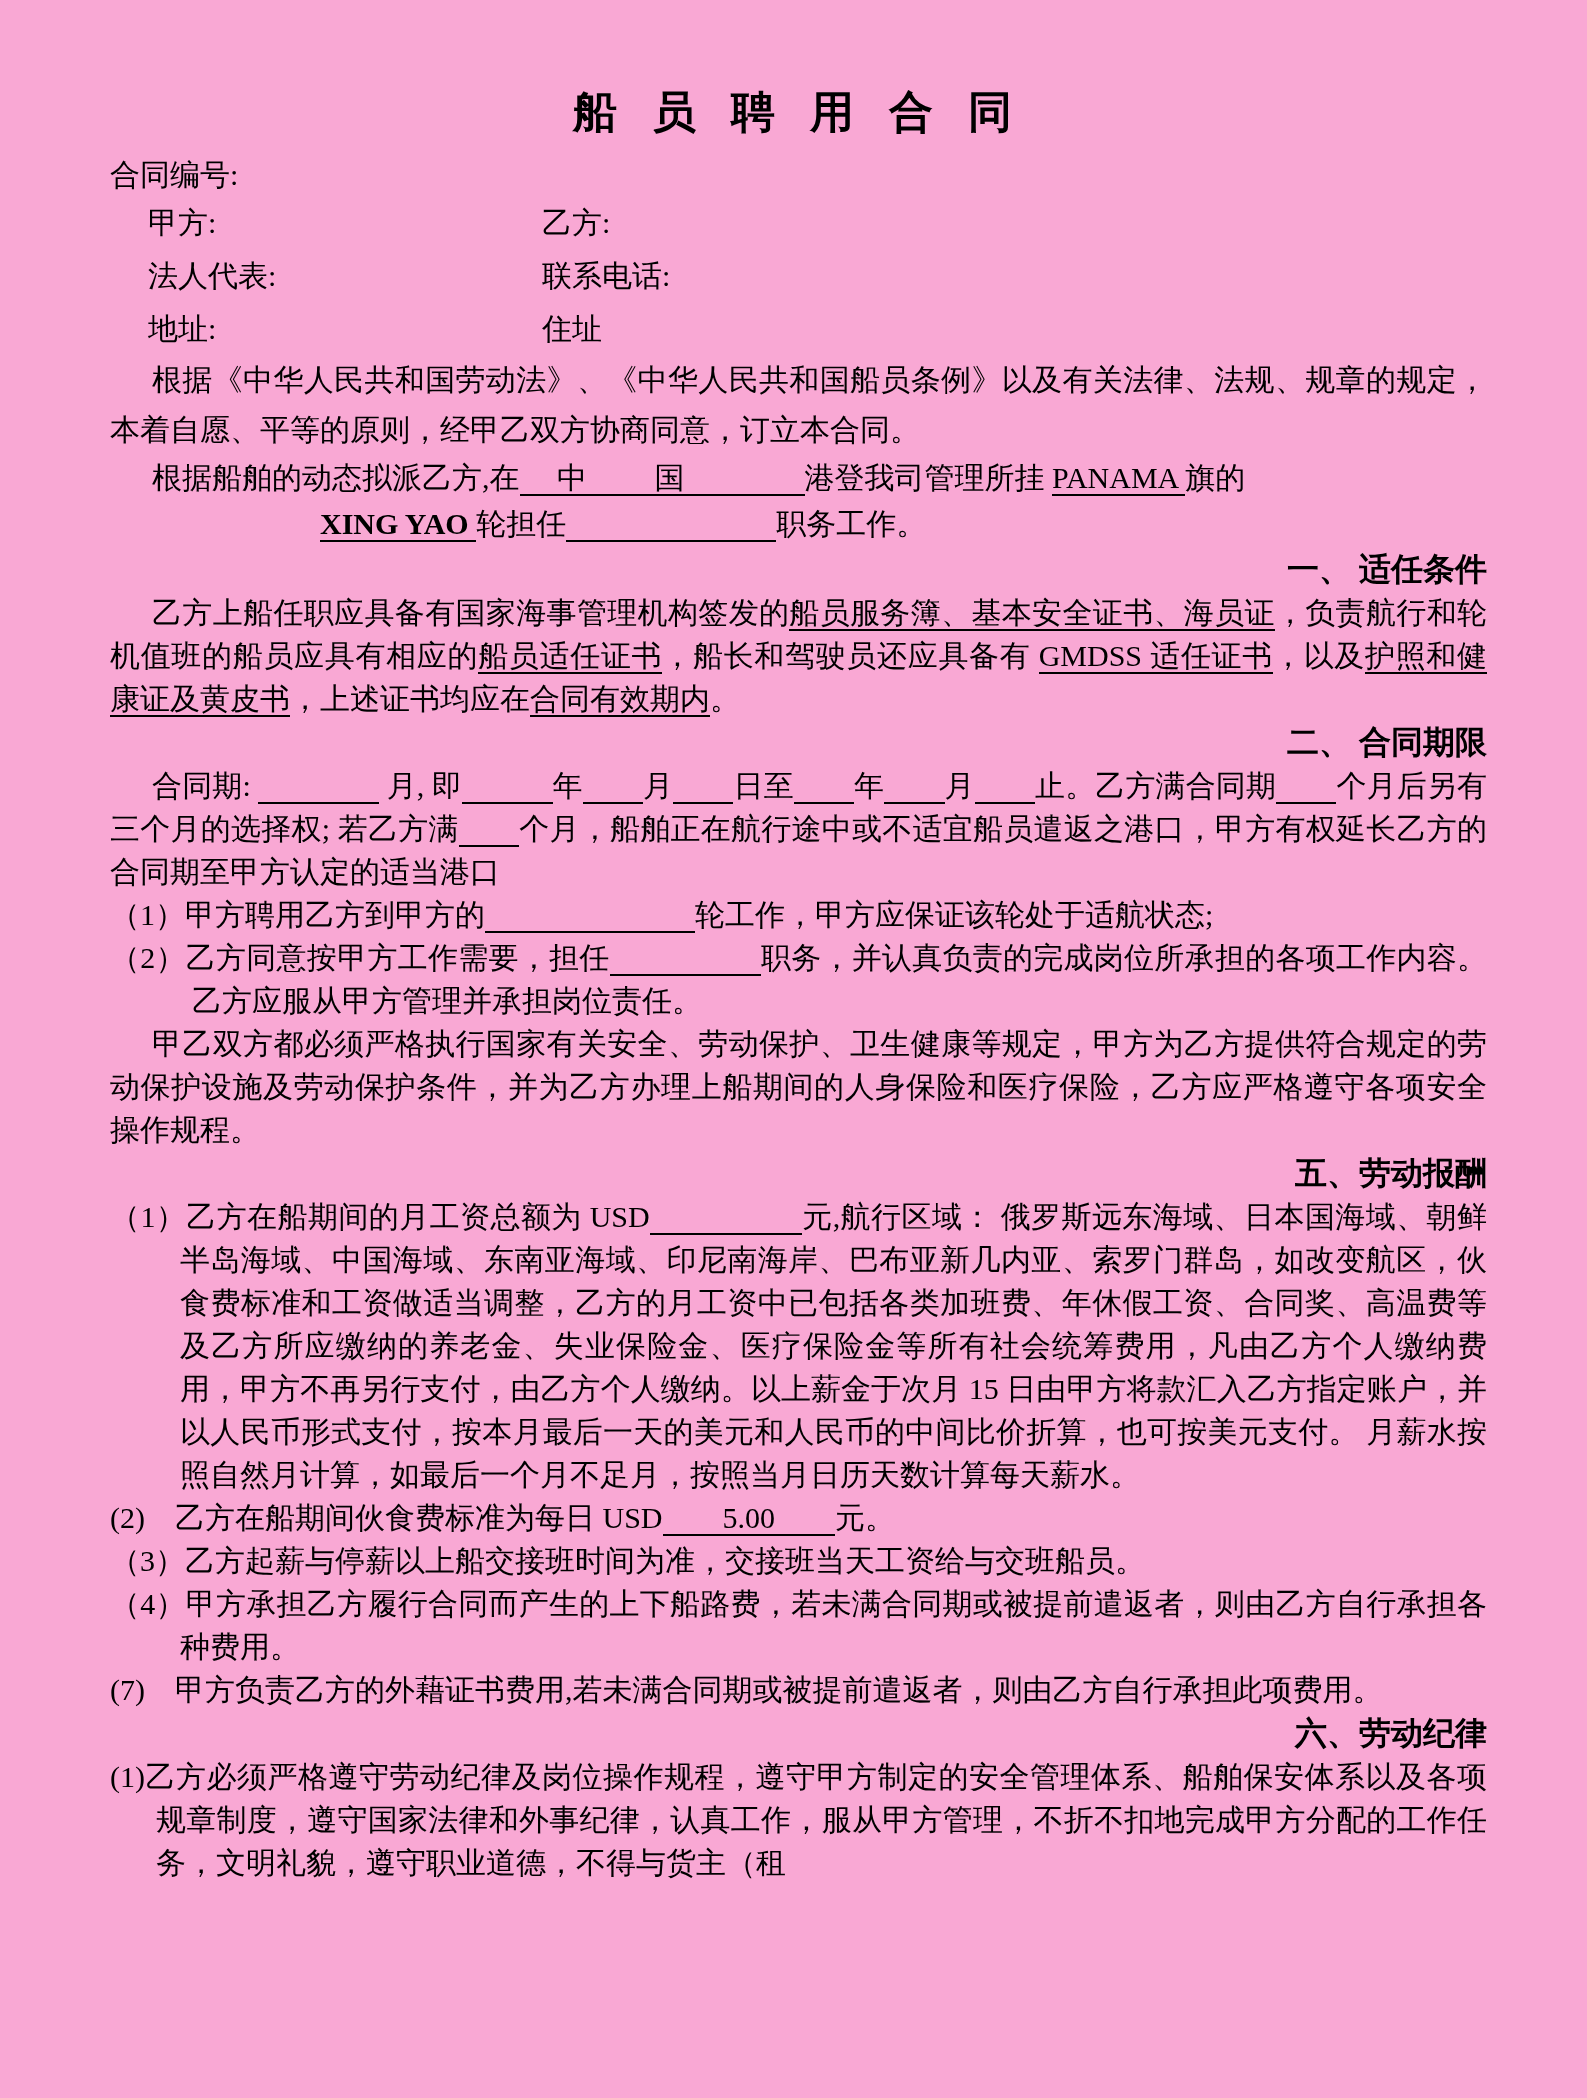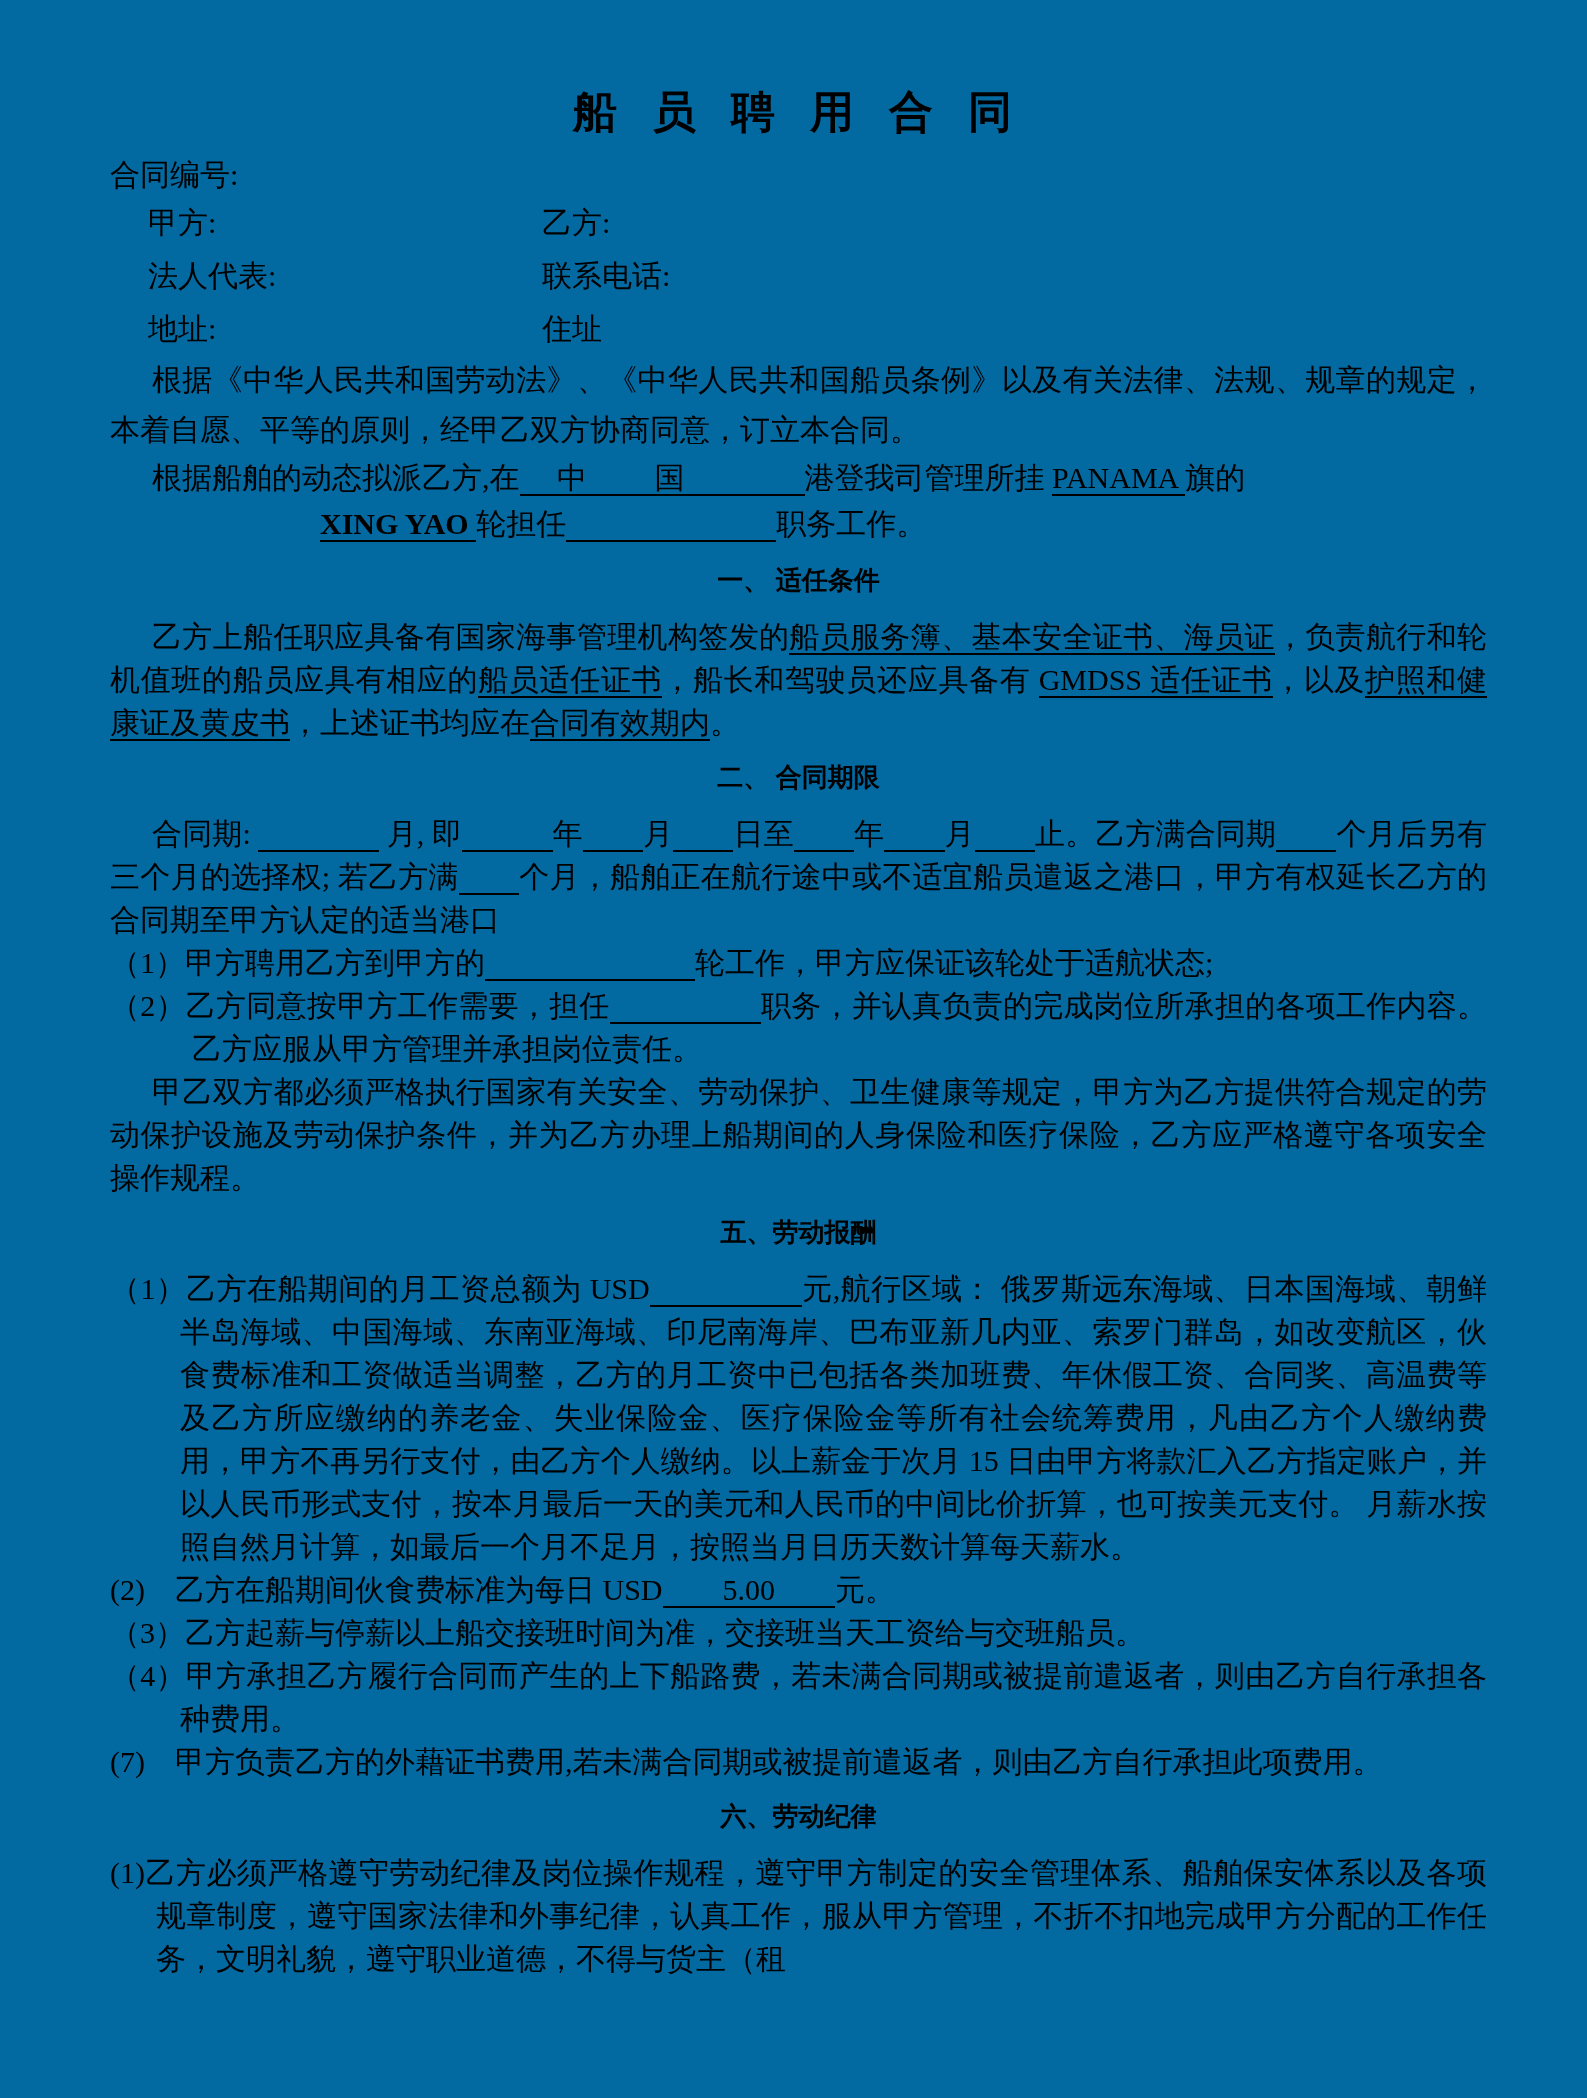--- a/index.html
+++ b/index.html
@@ -1,20 +1,20 @@
 <!DOCTYPE html>
 <html><head>
 <meta charset="utf-8">
 <style>
   html,body { margin:0; padding:0; background:#808080; }
   .page {
     position:relative;
     width:1587px; height:2098px;
     margin:0 auto;
-    background:#0369a1;
+    background:#f9a8d4;
     box-sizing:border-box;
     padding:0 100px 0 110px;
     overflow:hidden;
     font-family:"Liberation Serif","DejaVu Serif",serif;
     color:#000;
     font-size:30px;
     line-height:43px;
   }
   .title {
     margin:88px 0 0 0;
@@ -30,21 +30,21 @@
   .party-left { display:inline-block; width:432px; padding-left:38px; box-sizing:border-box; }
   .party-right { display:inline-block; }
   .para { margin:0; text-align:justify; }
   .indent2 { text-indent:42px; }
   .p1 { line-height:50px; }
   .p2 { line-height:46px; }
   .p2line2 { padding-left:210px; line-height:46px; }
   .hang27 { padding-left:82px; text-indent:-82px; }
   .hang23 { padding-left:70px; text-indent:-70px; }
   .hang15 { padding-left:46px; text-indent:-46px; }
-  .heading { margin:12px; font-size:26px; font-weight:bold; line-height:44px; text-align:center; }
+  .heading { margin:0; font-size:32px; font-weight:bold; line-height:44px; text-align:right; }
   .u { border-bottom:2px solid #000; white-space:pre-wrap; }
   .b { font-weight:bold; }
 </style>
 </head>
 <body>
 
 <div class="page">
 
   <h1 class="title">船 员 聘 用 合 同</h1>
 

